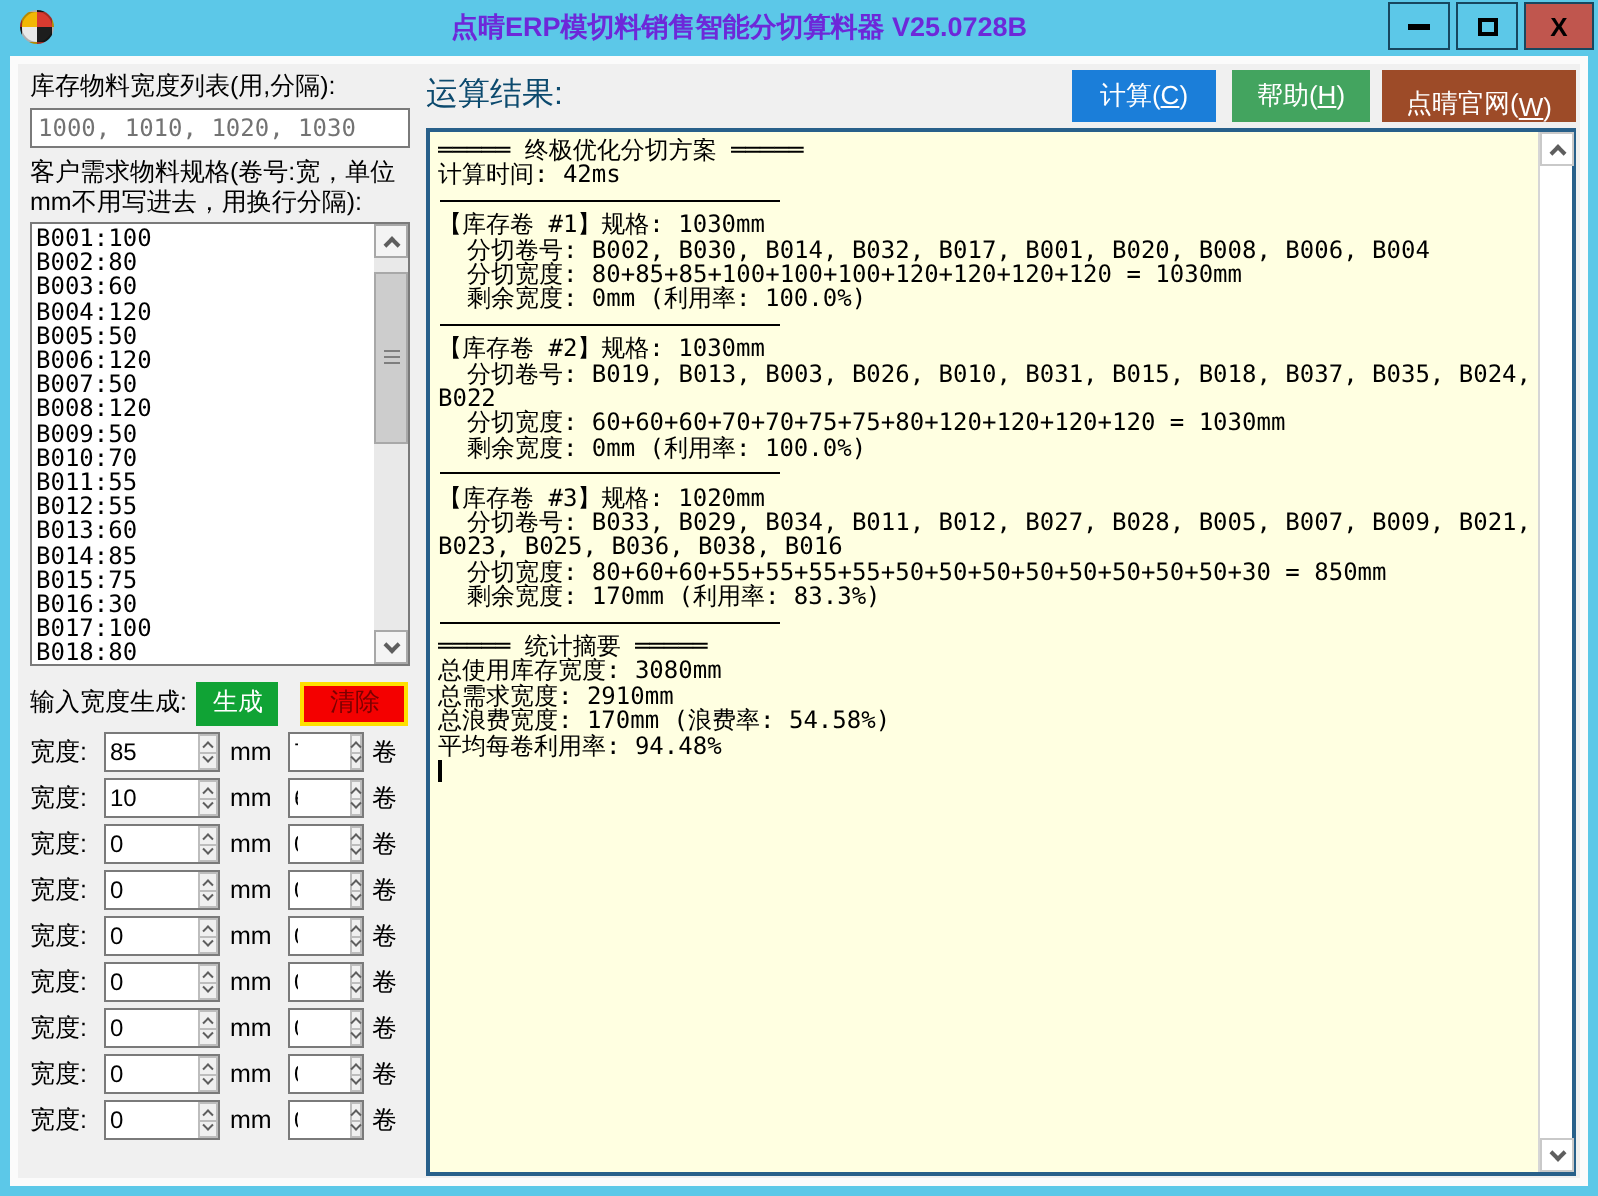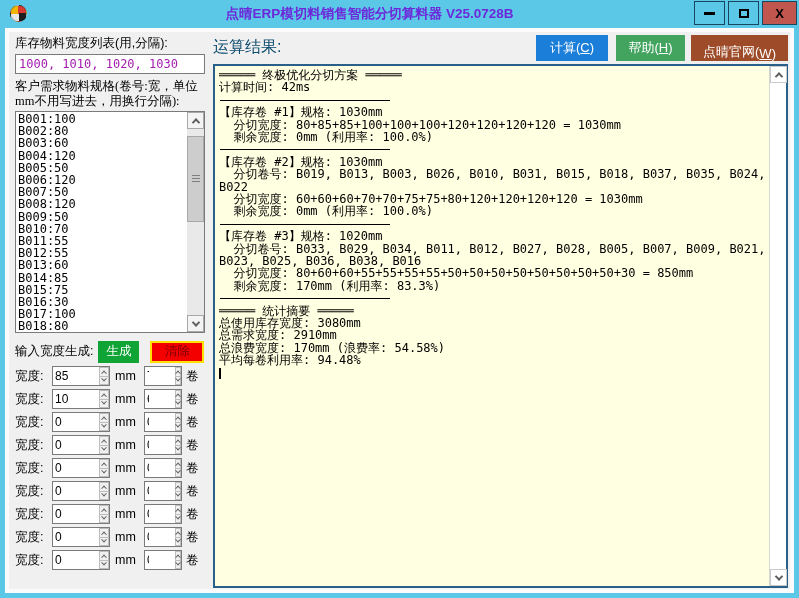--- a/index.html
+++ b/index.html
@@ -32,22 +32,22 @@
 
   
   .inner { position:absolute; top:28px; left:5px; right:5px; bottom:5px;
            background:#f0f0f0; border:4px solid #fbfbfb; }
 
   
   .left-panel { position:absolute; left:6px; top:4px; width:196px; }
   .panel-label { font-size:12.5px; color:#000; line-height:15px; }
   .stock-input { display:block; width:190px; height:20px; margin-top:3px;
                  border:1px solid #7a7a7a; background:#fff; padding:1px 3px;
-                 font-family:"DejaVu Sans Mono", monospace; font-size:12px; color:#a21caf; }
-  .demand-label { margin-top:5px;font-family:Liberation Serif, serif; }
+                 font-family:"DejaVu Sans Mono", monospace; font-size:12px; color:#737373; }
+  .demand-label { margin-top:5px; }
 
   .listbox { position:relative; margin-top:2px; width:190px; height:222px;
              background:#fff; border:1px solid #7a7a7a; }
   .list-items { position:absolute; top:1px; left:2px; right:18px; bottom:1px;
                 overflow:hidden; font-family:"DejaVu Sans Mono", monospace;
                 font-size:12px; line-height:12.2px; color:#000; }
 
   .vscroll { position:absolute; top:0; right:0; bottom:0; width:17px; background:#e9e9e9; }
   .vs-btn { position:absolute; left:0; width:17px; height:17px; background:#f4f4f4;
             border:1px solid #a8a8a8; display:flex; align-items:center; justify-content:center; }
@@ -455,20 +455,21 @@
             </div>
         </div>
       </div>
 
       <div class="result-box">
         <div class="result-lines">
             <div class="res-line">═════ 终极优化分切方案 ═════</div>
             <div class="res-line">计算时间: 42ms</div>
             <div class="res-hr"></div>
             <div class="res-line">【库存卷 #1】规格: 1030mm</div>
+            <div class="res-line">  分切卷号: B002, B030, B014, B032, B017, B001, B020, B008, B006, B004</div>
             <div class="res-line">  分切宽度: 80+85+85+100+100+100+120+120+120+120 = 1030mm</div>
             <div class="res-line">  剩余宽度: 0mm (利用率: 100.0%)</div>
             <div class="res-hr"></div>
             <div class="res-line">【库存卷 #2】规格: 1030mm</div>
             <div class="res-line">  分切卷号: B019, B013, B003, B026, B010, B031, B015, B018, B037, B035, B024, B022</div>
             <div class="res-line">  分切宽度: 60+60+60+70+70+75+75+80+120+120+120+120 = 1030mm</div>
             <div class="res-line">  剩余宽度: 0mm (利用率: 100.0%)</div>
             <div class="res-hr"></div>
             <div class="res-line">【库存卷 #3】规格: 1020mm</div>
             <div class="res-line">  分切卷号: B033, B029, B034, B011, B012, B027, B028, B005, B007, B009, B021, B023, B025, B036, B038, B016</div>

